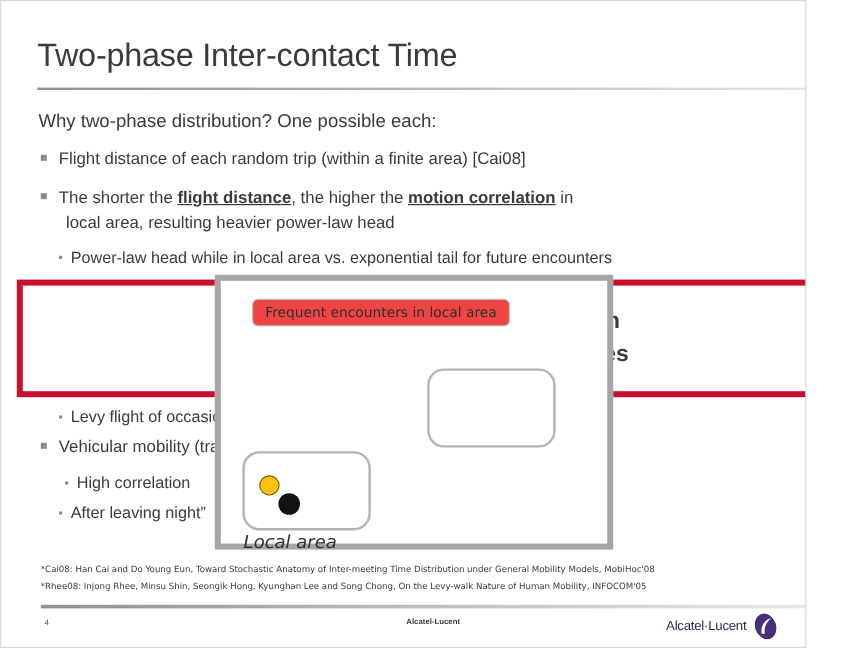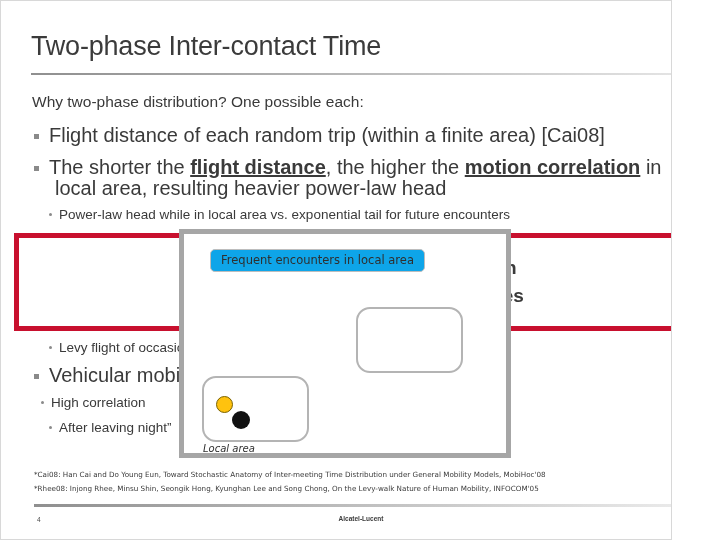--- a/index.html
+++ b/index.html
@@ -46,21 +46,21 @@
   .lead {
     position: absolute;
     left: 31px;
     font-size: 15.5px;
     color: #3a3a3a;
     white-space: nowrap;
   }
   .b1 {
     position: absolute;
     left: 33px;
-    font-size: 20px;
+    font-size: 14px;
     color: #3a3a3a;
     white-space: nowrap;
   }
   .b1 .sq {
     display: inline-block;
     width: 5px;
     height: 5px;
     background: #8a8a8a;
     vertical-align: 3px;
     margin-right: 10px;
@@ -118,21 +118,21 @@
     height: 229px;
     background: #ffffff;
     border: 5px solid #a6a6a6;
     box-sizing: border-box;
   }
   #tip-box {
     position: absolute;
     left: 26px;
     top: 15px;
     padding: 3px 10px 4px 10px;
-    background: #0ea5e9;
+    background: #ef4444;
     border: 1px solid #bdbdbd;
     border-radius: 5px;
     font-size: 11.5px;
     color: #2f2f2f;
     white-space: nowrap;
     font-family: "DejaVu Sans", sans-serif;
   }
   .rrect {
     position: absolute;
     border: 2px solid #b4b4b4;
@@ -155,21 +155,21 @@
     position: absolute;
     left: 48px; top: 177px;
     width: 18px; height: 18px;
     border-radius: 50%;
     background: #111111;
   }
   #local-label {
     position: absolute;
     left: 19px;
     top: 209px;
-    font-size: 10px;
+    font-size: 15px;
     font-style: italic;
     color: #2f2f2f;
     font-family: "DejaVu Sans", sans-serif;
     white-space: nowrap;
   }
 
   
   .footnote {
     position: absolute;
     left: 33px;
@@ -257,21 +257,21 @@
   </div>
 
   <div class="b2" style="left:48px; top:339px;">
     <span class="dot"></span><span>Levy flight of occasional long flights</span>
   </div>
 
   <div class="b1" style="top:363px;">
     <span class="sq"></span><span>Vehicular mobility (traffic jam)</span>
   </div>
 
-  <div class="b2" style="left:40px; top:394px;">
+  <div class="b2" style="left:53px; top:394px;">
     <span class="dot"></span><span>High correlation</span>
   </div>
   <div class="b2" style="left:48px; top:419px;">
     <span class="dot"></span><span>After leaving night”</span>
   </div>
 
   <div id="overlay">
     <div id="tip-box">Frequent encounters in local area</div>
     <div class="rrect" id="rrect-far"></div>
     <div class="rrect" id="rrect-local"></div>
@@ -279,14 +279,22 @@
     <div id="dot-black"></div>
     <div id="local-label">Local area</div>
   </div>
 
   <div class="footnote" style="top:469px;">*Cai08: Han Cai and Do Young Eun, Toward Stochastic Anatomy of Inter-meeting Time Distribution under General Mobility Models, MobiHoc'08</div>
   <div class="footnote" style="top:483px;">*Rhee08: Injong Rhee, Minsu Shin, Seongik Hong, Kyunghan Lee and Song Chong, On the Levy-walk Nature of Human Mobility, INFOCOM'05</div>
 
   <div id="footer-rule"></div>
   <div id="page-num">4</div>
   <div id="footer-center">Alcatel-Lucent</div>
+  <div id="brand">
+    <span id="brand-text">Alcatel·Lucent</span>
+    <svg id="brand-mark" viewBox="0 0 40 40">
+      <ellipse cx="20" cy="20" rx="15" ry="19" fill="#4b2e7e" transform="rotate(-20 20 20)"></ellipse>
+      <path d="M14 31 C 12 18, 20 9, 28 8 C 21 14, 17 22, 19 31 Z" fill="#ffffff"></path>
+      <ellipse cx="20" cy="20" rx="15" ry="19" fill="none" stroke="#3a2463" stroke-width="1.5" transform="rotate(-20 20 20)"></ellipse>
+    </svg>
+  </div>
 
 </div>
 
 </body></html>

